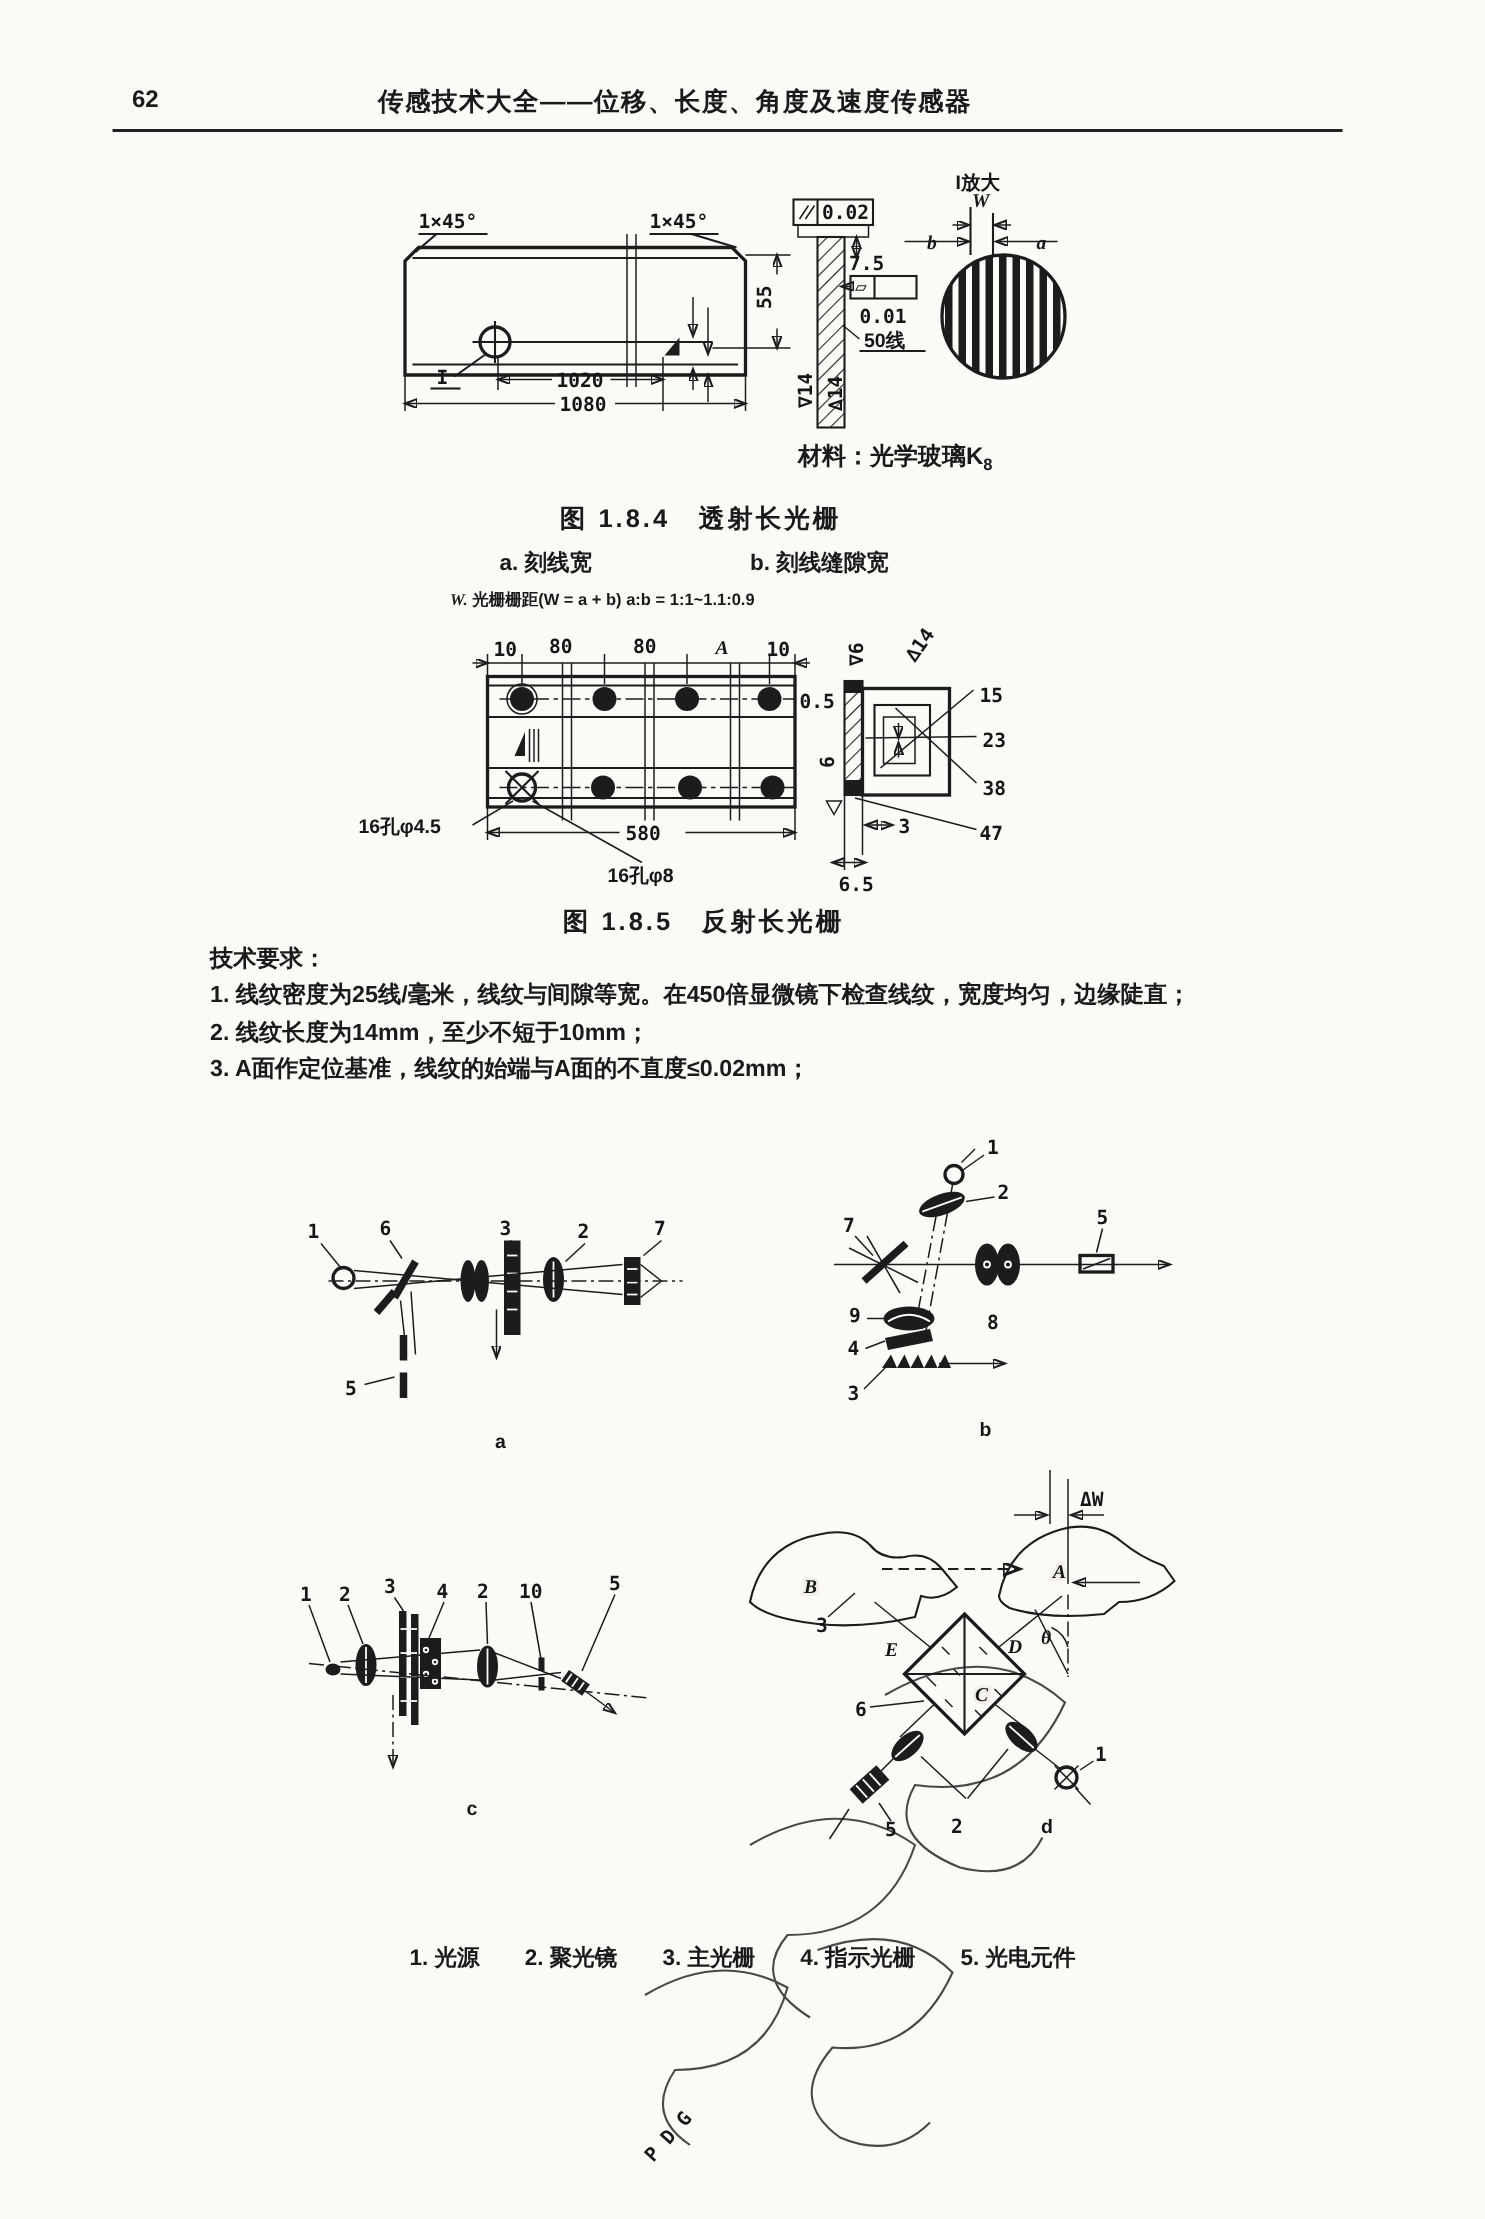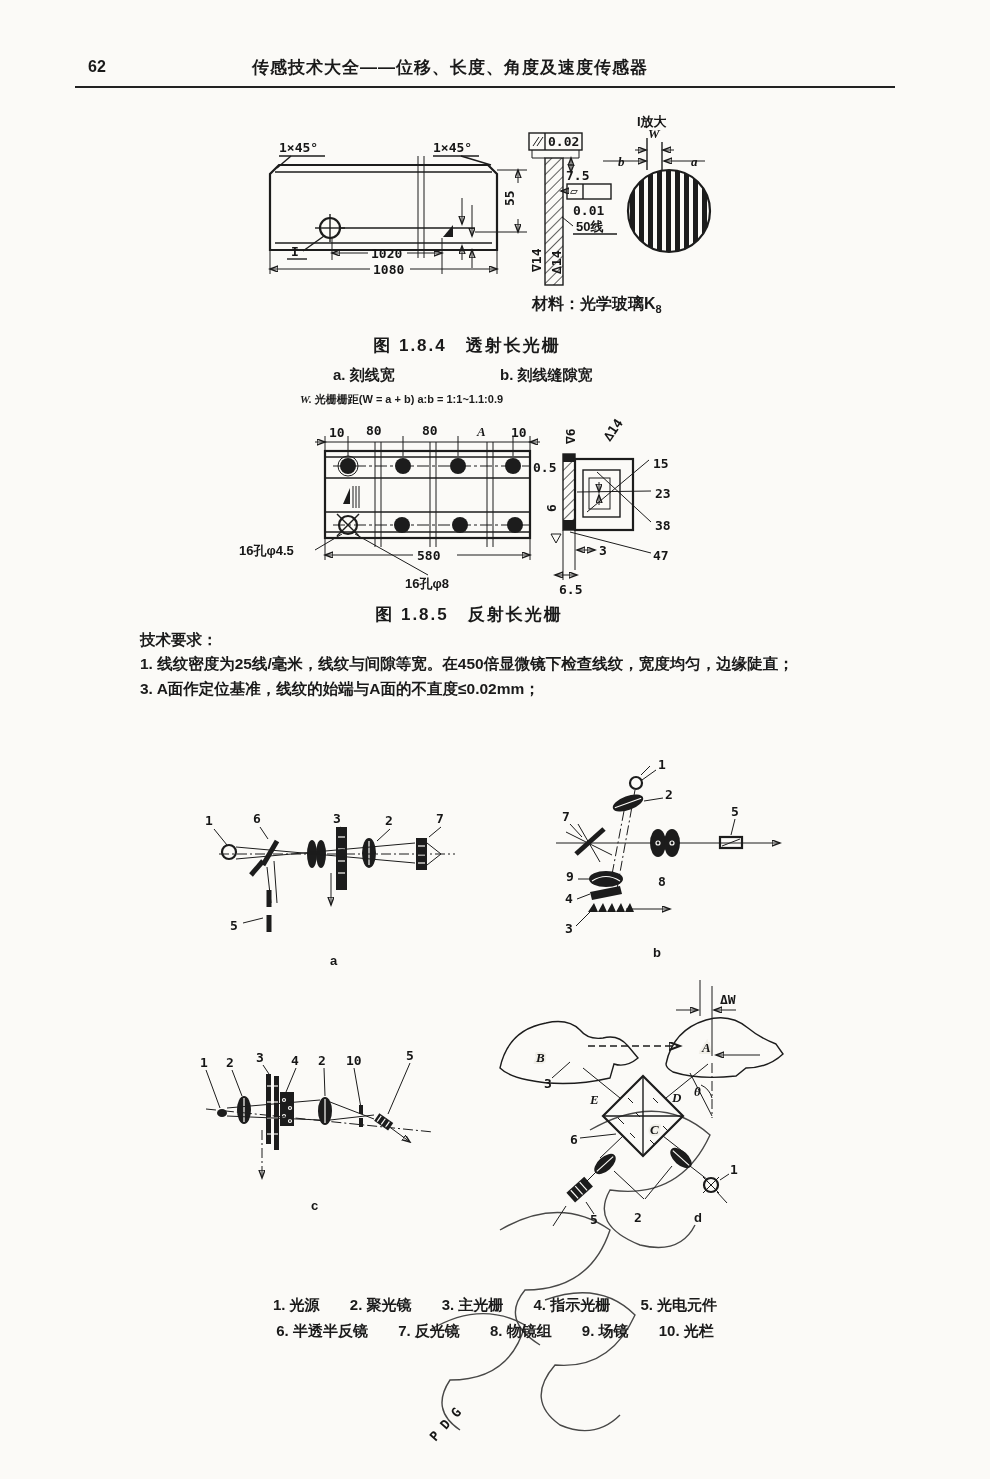--- a/index.html
+++ b/index.html
@@ -286,20 +286,21 @@
   <line class="t" x1="338" y1="118" x2="338" y2="168"></line>
       <line class="t" x1="350" y1="118" x2="350" y2="158"></line>
   <text x="334" y="182" font-size="14">6.5</text>
 </svg>
 
 <div class="abs cjk" style="left:0;width:938px;top:603px;text-align:center;font-size:17px;letter-spacing:2px;">图 1.8.5　反射长光栅</div>
 
 <div class="abs" style="left:95px;top:628px;width:815px;margin-left:45px;">
   <div class="cjk" style="font-size:15.5px;line-height:24px;">技术要求：</div>
   <div class="cjk" style="font-size:15.5px;line-height:24.5px;">1. 线纹密度为25线/毫米，线纹与间隙等宽。在450倍显微镜下检查线纹，宽度均匀，边缘陡直；</div>
+  <div class="cjk" style="font-size:15.5px;line-height:24.5px;">2. 线纹长度为14mm，至少不短于10mm；</div>
   <div class="cjk" style="font-size:15.5px;line-height:24.5px;">3. A面作定位基准，线纹的始端与A面的不直度≤0.02mm；</div>
 </div>
 
 <svg class="abs" style="left:185px;top:775px;" width="295" height="205" viewBox="0 0 295 205">
   <text x="20" y="50" font-size="16">1</text>
   <line class="t" x1="29" y1="54" x2="42" y2="70"></line>
   <circle cx="44" cy="77" r="7" class="k3"></circle>
   <text x="68" y="48" font-size="16">6</text>
   <line class="t" x1="75" y1="52" x2="83" y2="64"></line>
   <g>
@@ -553,21 +554,14 @@
   <text class="cjk" x="226" y="254" font-size="19">d</text>
 </svg>
 
 <div class="abs cjk center legendrow" style="top:1296px;font-size:15px;">
   <span>1. 光源</span>
   <span>2. 聚光镜</span>
   <span>3. 主光栅</span>
   <span>4. 指示光栅</span>
   <span>5. 光电元件</span>
 </div>
-<div class="abs cjk center legendrow" style="top:1322px;font-size:15px;">
-  <span>6. 半透半反镜</span>
-  <span>7. 反光镜</span>
-  <span>8. 物镜组</span>
-  <span>9. 场镜</span>
-  <span>10. 光栏</span>
+
 </div>
 
-</div>
-
 </body></html>

